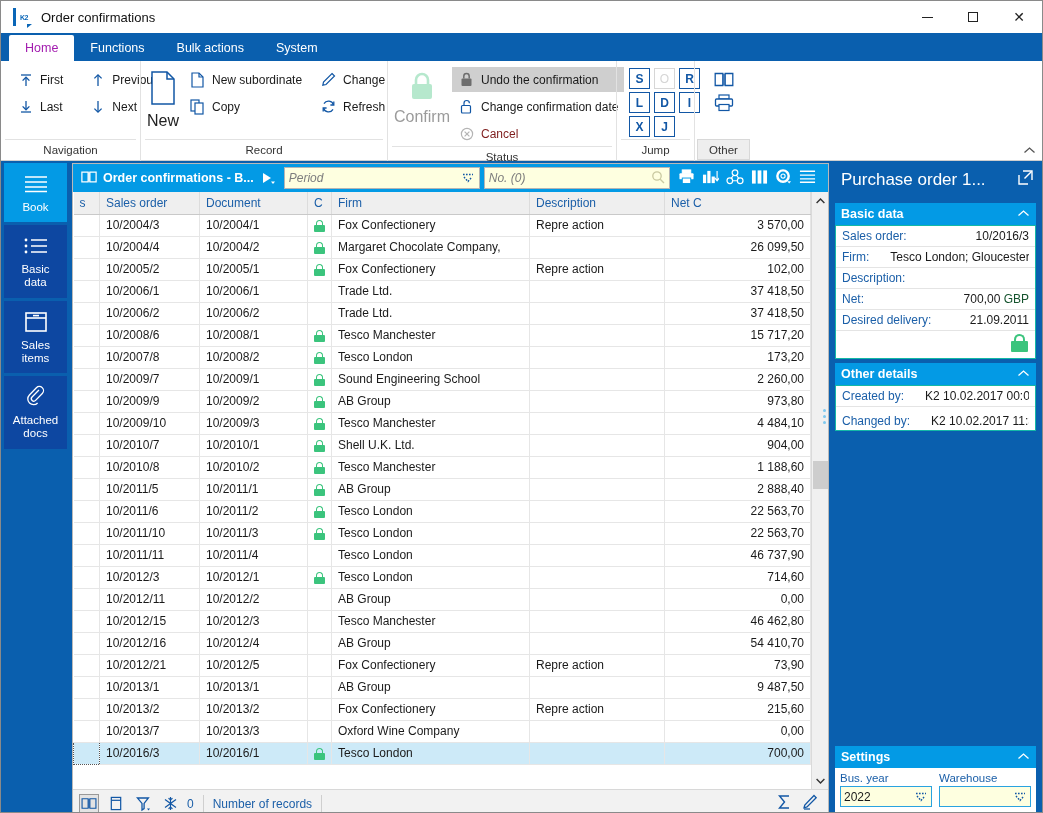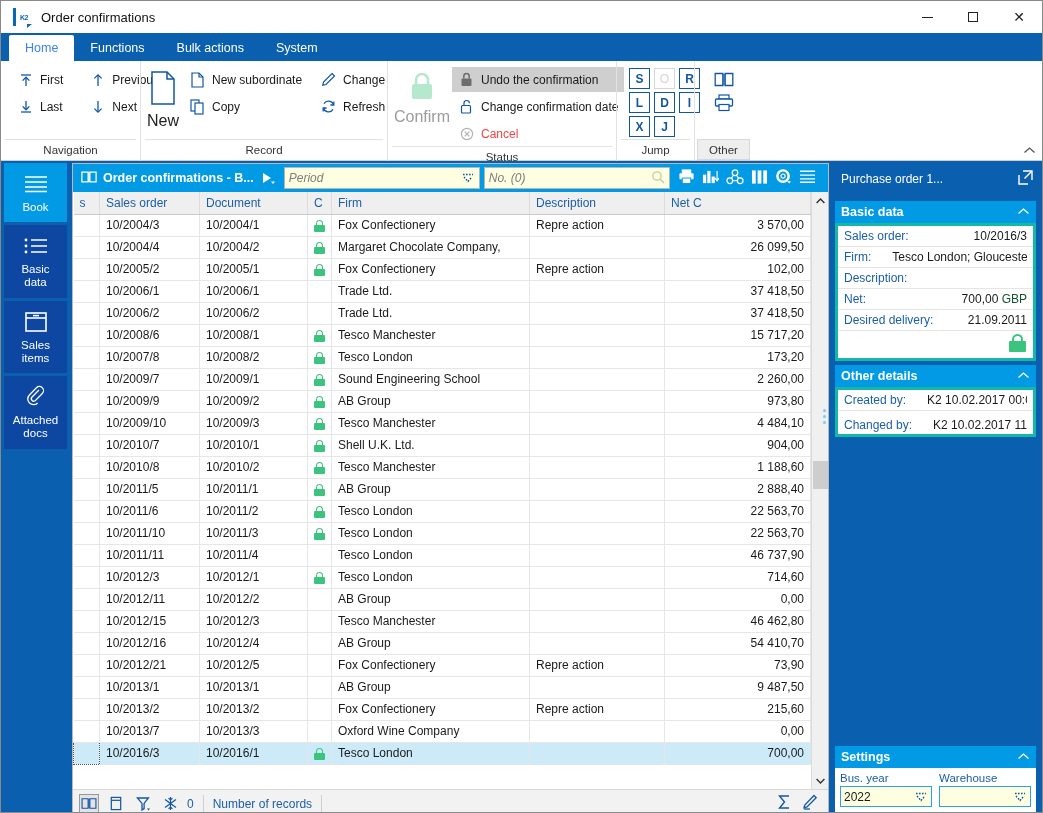--- a/index.html
+++ b/index.html
@@ -34,39 +34,39 @@
   .glyph-max { display:block; width:10px; height:10px; border:1px solid #222; }
   .glyph-close { font-size:14px; line-height:1; }
 
   
   .ribbon { background:#0a5fae; }
   .ribbon-tabs { height:28px; display:flex; align-items:flex-end; padding-left:8px; }
   .rtab {
     height:26px; padding:0 16px; color:#fff; font-size:12.5px;
     display:flex; align-items:center; cursor:default;
   }
-  .rtab.active { background:#fff; color:#3b82f6; border-top-left-radius:2px; border-top-right-radius:2px; }
+  .rtab.active { background:#fff; color:#a21caf; border-top-left-radius:2px; border-top-right-radius:2px; }
   .ribbon-body {
     background:#fff; height:100px; display:flex; position:relative;
     border-bottom:1px solid #cfcfcf;
   }
   .rgroup { display:flex; flex-direction:column; height:100px; position:relative; }
   .rgroup + .rgroup { border-left:1px solid #e2e2e2; }
   .rgroup-content { flex:1; display:flex; align-items:flex-start; padding:6px 6px 0 6px; }
   .rgroup-label { height:22px; line-height:20px; text-align:center; font-size:11.5px; color:#333; border-top:1px solid #e2e2e2; margin:0 4px; }
   .rgroup-label.boxed { background:#eeeeee; border:1px solid #d8d8d8; margin:0 2px 1px 2px; height:21px; }
 
   .bigbtn { width:62px; display:flex; flex-direction:column; align-items:center; padding-top:4px; cursor:default; }
   .bigbtn .lbl { font-size:16px; color:#222; margin-top:4px; }
   .bigbtn.disabled .lbl { color:#9b9b9b; }
 
   .smallcol { display:flex; flex-direction:column; gap:2px; }
   .smallbtn { display:flex; align-items:center; gap:6px; height:25px; padding:0 6px; cursor:default; white-space:nowrap; }
   .smallbtn .lbl { font-size:12px; color:#1a1a1a; }
-  .smallbtn.disabled .lbl { color:#ef4444; }
+  .smallbtn.disabled .lbl { color:#7f1d1d; }
   .smallbtn.hl { background:#cfcfcf; }
   .ico { width:17px; height:17px; display:inline-flex; align-items:center; justify-content:center; flex:0 0 17px; }
   .ico svg { display:block; }
 
   .navgrid { display:grid; grid-template-columns:auto auto; gap:2px 14px; padding-left:4px; }
 
   .jumpgrid { display:grid; grid-template-columns:repeat(3, 22px); gap:3px; padding:3px 4px 0 6px; }
   .jbox {
     width:21px; height:21px; border:1.6px solid #1257a5; color:#1257a5;
     font-size:12px; font-weight:bold; display:flex; align-items:center; justify-content:center;
@@ -145,28 +145,28 @@
   
   .statusbar { height:28px; background:#f2f2f2; border-top:1px solid #d8d8d8; display:flex; align-items:center; padding:0 6px; gap:7px; }
   .sb-btn { width:20px; height:20px; display:flex; align-items:center; justify-content:center; }
   .sb-btn.active { border:1px solid #999; background:#e3e3e3; }
   .sb-sep { width:1px; height:18px; background:#cfcfcf; margin:0 2px; }
   .sb-text { color:#1b5fa8; font-size:12px; }
   .sb-right { margin-left:auto; display:flex; align-items:center; gap:10px; padding-right:4px; }
 
   
   .rightpanel { width:211px; background:#0a5fae; display:flex; flex-direction:column; padding:0 6px 5px 4px; }
-  .rp-header { display:flex; align-items:center; color:#fff; font-size:12px; padding:8px 2px 8px 6px; }
+  .rp-header { display:flex; align-items:center; color:#fff; font-size:17px; padding:8px 2px 8px 6px; }
   .rp-header .t { flex:1; white-space:nowrap; overflow:hidden; }
   .rp-section-head {
     background:#039ae5; color:#fff; font-weight:bold; font-size:12.5px;
     height:22px; display:flex; align-items:center; padding:0 6px; margin-top:4px;
   }
   .rp-section-head .chev { margin-left:auto; font-size:11px; font-weight:normal; }
-  .rp-body { background:#fff; border:3px solid #14b8a6; padding:0 0 2px 0; }
+  .rp-body { background:#fff; border:1px solid #14b8a6; padding:0 0 2px 0; }
   .rp-row { display:flex; align-items:center; min-height:21px; padding:0 6px; border-bottom:1px solid #e4e4e4; font-size:12px; gap:5px; }
   .rp-row:last-child { border-bottom:none;align-items:flex-end; }
   .rp-k { color:#1b5fa8; white-space:nowrap; }
   .rp-v { margin-left:auto; color:#1a1a1a; white-space:nowrap; overflow:hidden; }
   .rp-v.left { margin-left:16px; }
   .rp-v .cur { color:#14532d; }
   .rp-lockrow { display:flex; justify-content:flex-end; padding:3px 7px 4px 0; }
   .lock.big { width:17px; height:18px; }
   .lock.big .body { width:17px; height:11px; }
   .lock.big .shk { left:3px; width:11px; height:9px; border-width:2.2px; border-radius:6px 6px 0 0; }

